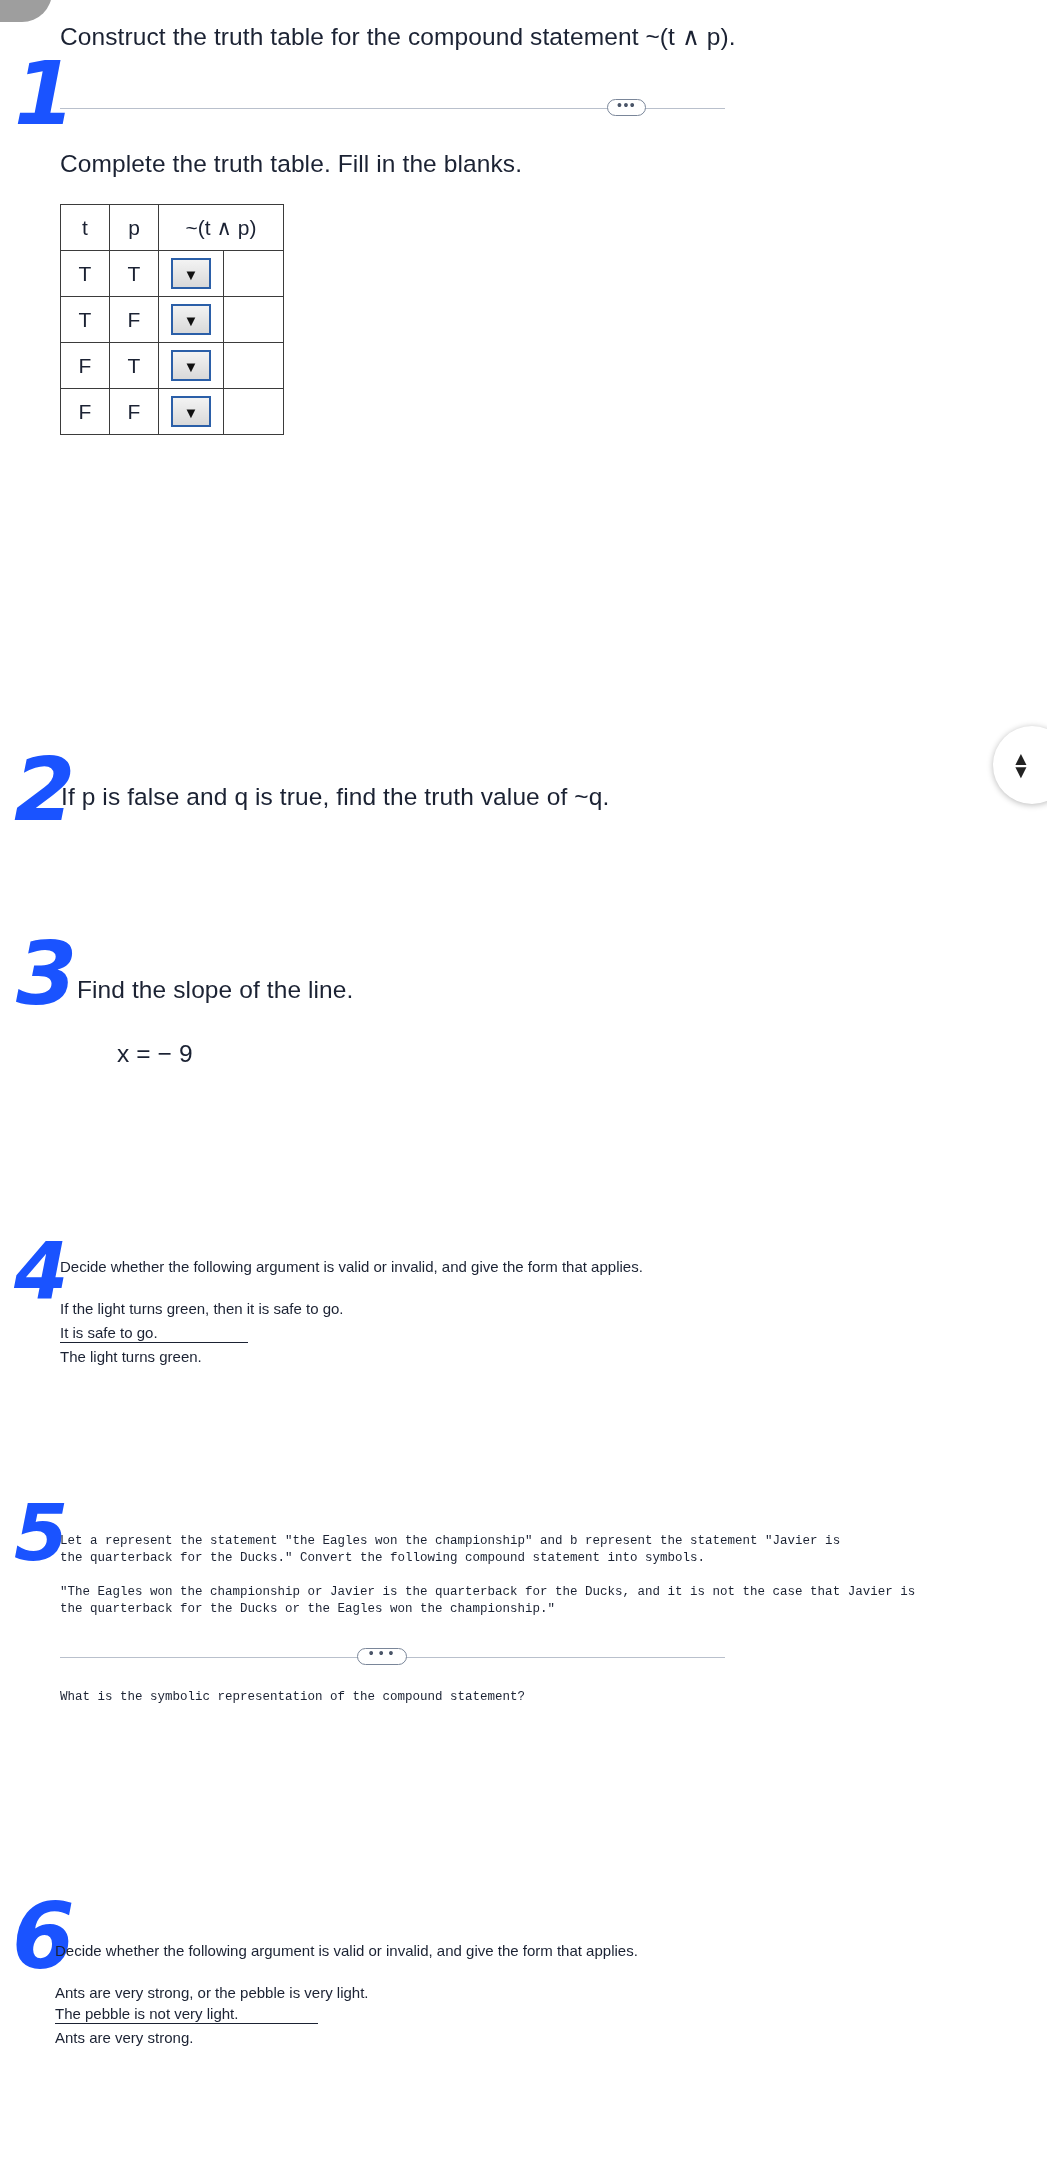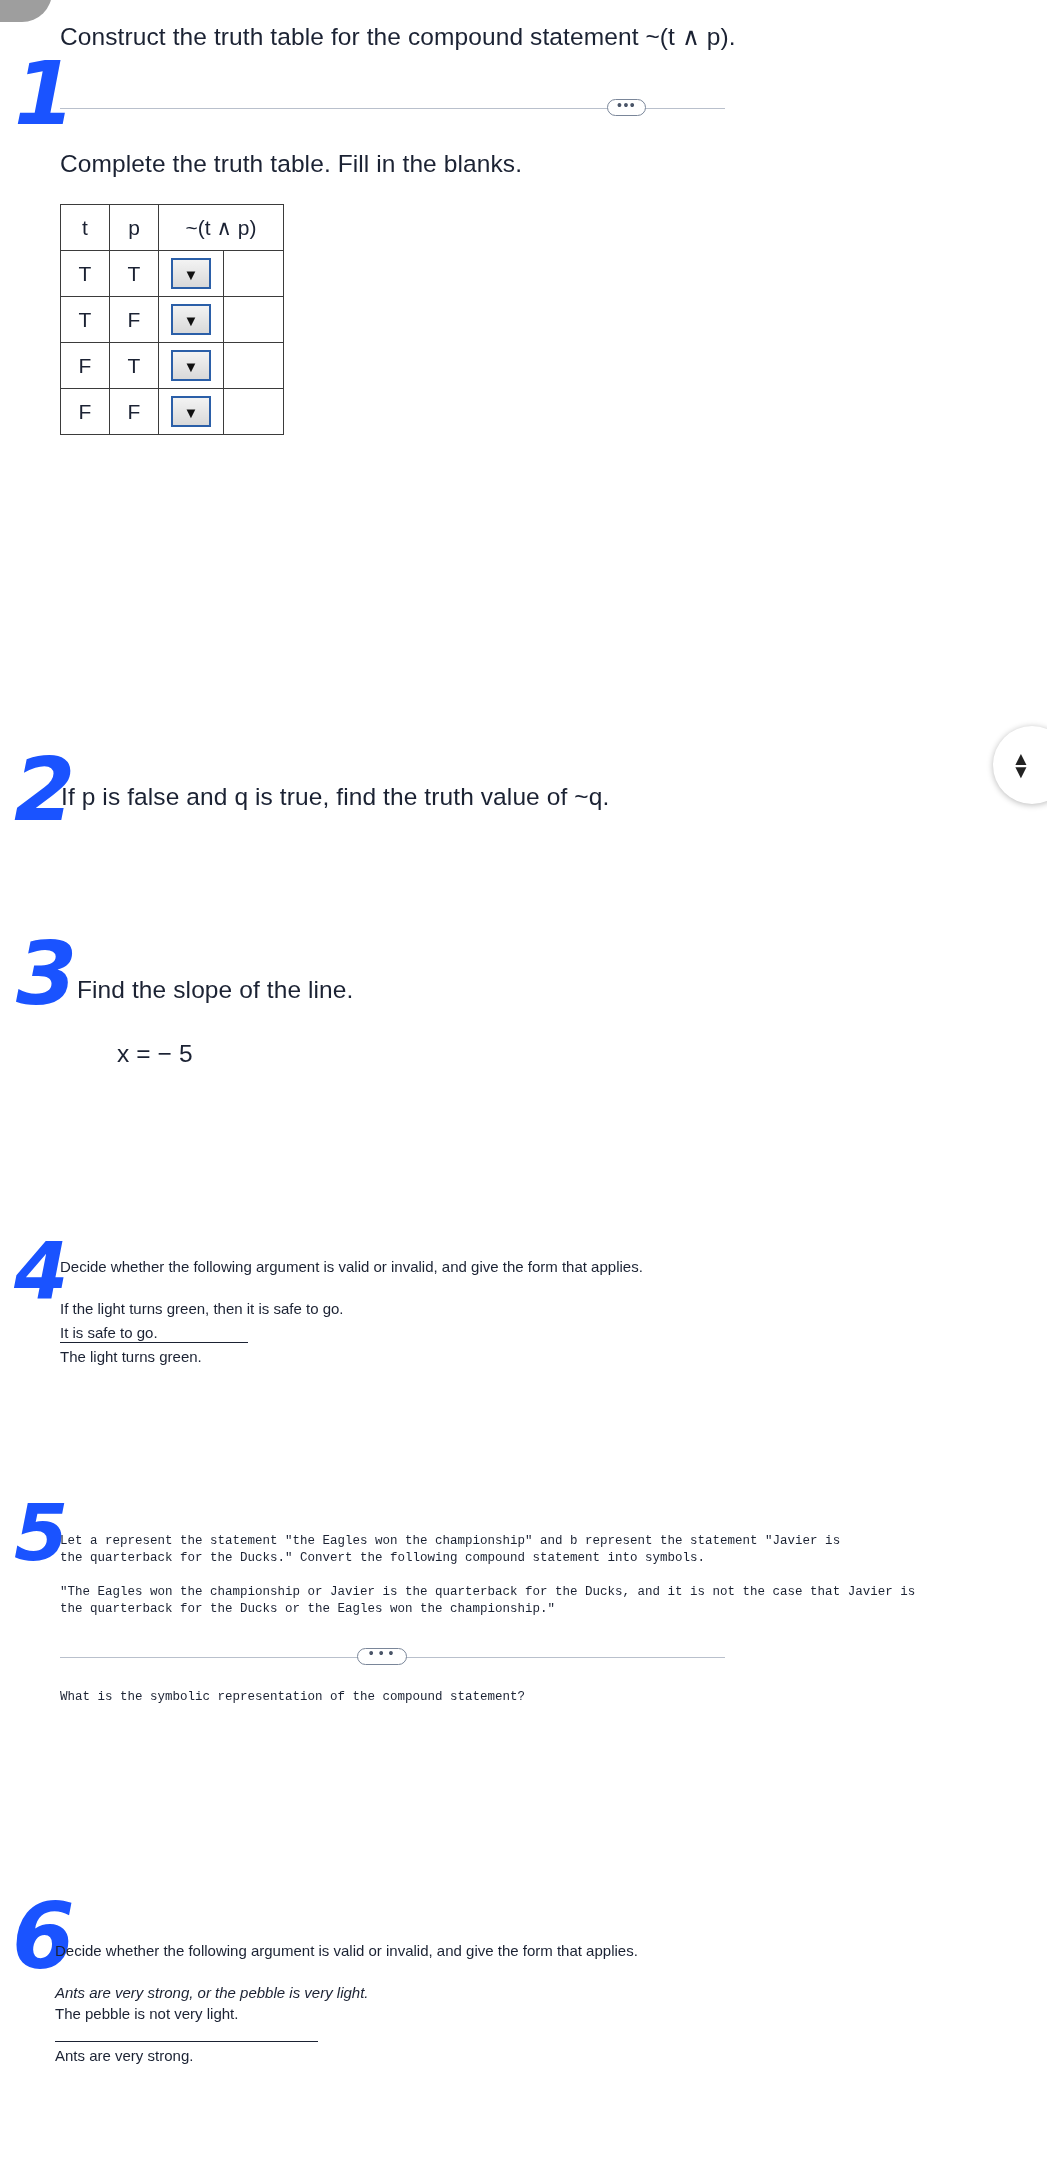--- a/index.html
+++ b/index.html
@@ -152,21 +152,21 @@
   
   .premise-underline {
     display: inline-block;
     border-bottom: 1.3px solid #1b2233;
     padding-bottom: 1px;
     padding-right: 90px;
   }
   .premise-underline-sm {
     display: inline-block;
     border-bottom: 1.3px solid #1b2233;
-    padding-bottom: 19px;
+    padding-bottom: 1px;
     padding-right: 80px;
   }
   .argline { margin: 0; }
   .gap-line { height: 3px; }
 </style>
 </head>
 <body>
 
 <div class="corner-artifact"></div>
 
@@ -240,21 +240,21 @@
 <div class="qnum" style="left:14px; top:746px; font-size:88px;">2</div>
 
 <div class="qblock" style="left:61px; top:783px; width:880px;">
   <div class="stem-lg">If p is false and q is true, find the truth value of ~q.</div>
 </div>
 
 <div class="qnum" style="left:16px; top:930px; font-size:88px;">3</div>
 
 <div class="qblock" style="left:77px; top:976px; width:880px;">
   <div class="stem-lg">Find the slope of the line.</div>
-  <div class="stem-lg" style="margin-top:36px; margin-left:40px;">x = − 5</div>
+  <div class="stem-lg" style="margin-top:36px; margin-left:40px;">x = − 9</div>
 </div>
 
 <div class="qnum" style="left:14px; top:1232px; font-size:78px;">4</div>
 
 <div class="qblock" style="left:60px; top:1258px; width:900px;">
   <div class="stem-md">Decide whether the following argument is valid or invalid, and give the form that applies.</div>
   <div class="stem-md argline" style="margin-top:25px;">If the light turns green, then it is safe to go.</div>
   <div class="gap-line"></div>
   <div class="stem-md argline" style="margin-top:4px;">
     <span class="premise-underline">It is safe to go.</span>
@@ -276,18 +276,18 @@
     <div class="dots-pill" style="left:297px;">•••</div>
   </div>
 
   <div class="stem-sm" style="margin-top:23px;">What is the symbolic representation of the compound statement?</div>
 </div>
 
 <div class="qnum" style="left:12px; top:1892px; font-size:90px;">6</div>
 
 <div class="qblock" style="left:55px; top:1942px; width:900px;">
   <div class="stem-md">Decide whether the following argument is valid or invalid, and give the form that applies.</div>
-  <div class="stem-md argline" style="margin-top:25px;font-style:italic;">Ants are very strong, or the pebble is very light.</div>
+  <div class="stem-md argline" style="margin-top:25px;">Ants are very strong, or the pebble is very light.</div>
   <div class="stem-md argline" style="margin-top:4px;">
     <span class="premise-underline-sm">The pebble is not very light.</span>
   </div>
   <div class="stem-md argline" style="margin-top:5px;">Ants are very strong.</div>
 </div>
 
 </body></html>

